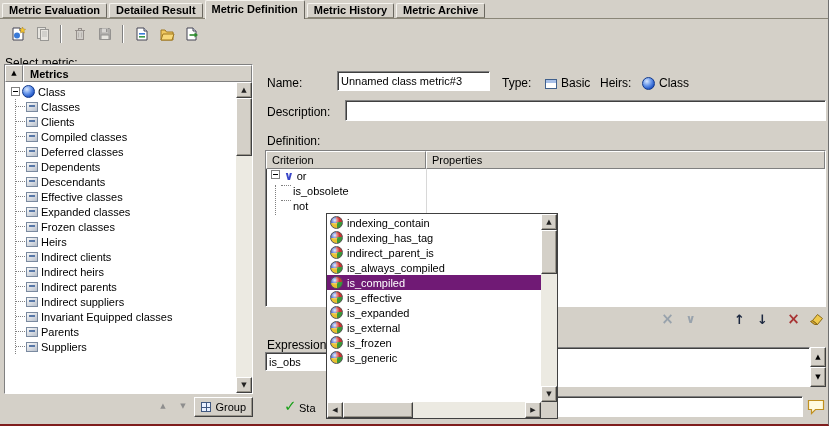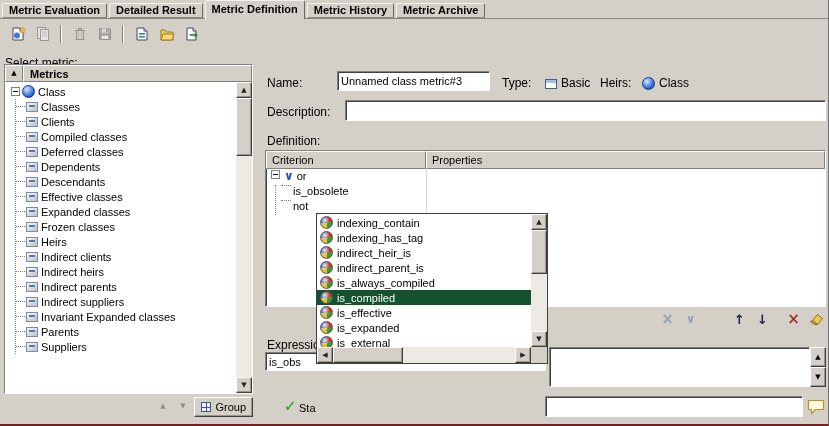--- a/index.html
+++ b/index.html
@@ -102,24 +102,24 @@
   .ci.red{color:#a83434}
   .sp30{margin-right:26px}.sp10{margin-right:8px}
 
   
   #expr-view{position:absolute;left:549px;top:347px;width:277px;height:40px;display:flex}
   #expr-view .view{flex:1;background:#fff;border:1px solid;border-color:#808080 #fff #fff #808080;box-shadow:inset 1px 1px 0 #404040;font-size:11px;padding:2px 3px}
   #expr-view .col{width:16px;display:flex;flex-direction:column}
   #expr-view .mini{flex:1;background:#d4d0c8;border:1px solid;border-color:#fff #404040 #404040 #fff;box-shadow:inset -1px -1px 0 #9a968c;display:flex;align-items:center;justify-content:center}
 
   
-  #dropdown{position:absolute;left:316px;top:213px;width:232px;height:151px;background:#fff;border:1px solid #404040;z-index:50}
+  #dropdown{position:absolute;left:326px;top:213px;width:232px;height:206px;background:#fff;border:1px solid #404040;z-index:50}
   .dd-items{position:absolute;left:0;top:0;right:16px;bottom:16px;overflow:hidden;padding-top:1px;font-size:11px}
   .dd-row{display:flex;align-items:center;height:15px;gap:4px;padding-left:3px;white-space:nowrap}
-  .dd-row.selected{background:#14532d;color:#fff}
+  .dd-row.selected{background:#701a75;color:#fff}
   #dropdown .vbar{position:absolute;top:0;right:0;bottom:16px;width:16px;background:#eceae2}
   #dropdown .vbar .bottom{position:absolute;bottom:0;left:0}
   #dropdown .hbar{position:absolute;left:0;bottom:0;right:16px;height:16px;background:#eceae2;display:flex;align-items:center}
   #dropdown .hbar .right{position:absolute;right:0;top:0}
   #dropdown .corner{position:absolute;right:0;bottom:0;width:16px;height:16px;background:#d4d0c8}
   .hthumb{position:absolute;left:16px;top:0;height:16px;width:70px;background:#d4d0c8;border:1px solid;border-color:#fff #404040 #404040 #fff;box-shadow:inset -1px -1px 0 #9a968c}
 </style>
 </head>
 <body>
 
@@ -281,21 +281,21 @@
               <span class="tl">Indirect parents</span>
             </div>
 
             <div class="trow">
               <span class="micon"></span>
               <span class="tl">Indirect suppliers</span>
             </div>
 
             <div class="trow">
               <span class="micon"></span>
-              <span class="tl">Invariant Expanded classes</span>
+              <span class="tl">Invariant Equipped classes</span>
             </div>
 
 
             <div class="trow">
               <span class="micon"></span>
               <span class="tl">Parents</span>
             </div>
 
             <div class="trow">
               <span class="micon"></span>
@@ -420,24 +420,20 @@
         <div class="dd-row">
           <span class="sphere"></span>
           <span>indexing_contain</span>
         </div>
 
         <div class="dd-row">
           <span class="sphere"></span>
           <span>indexing_has_tag</span>
         </div>
 
-        <div class="dd-row">
-          <span class="sphere"></span>
-          <span>indirect_heir_is</span>
-        </div>
 
         <div class="dd-row">
           <span class="sphere"></span>
           <span>indirect_parent_is</span>
         </div>
 
         <div class="dd-row">
           <span class="sphere"></span>
           <span>is_always_compiled</span>
         </div>

